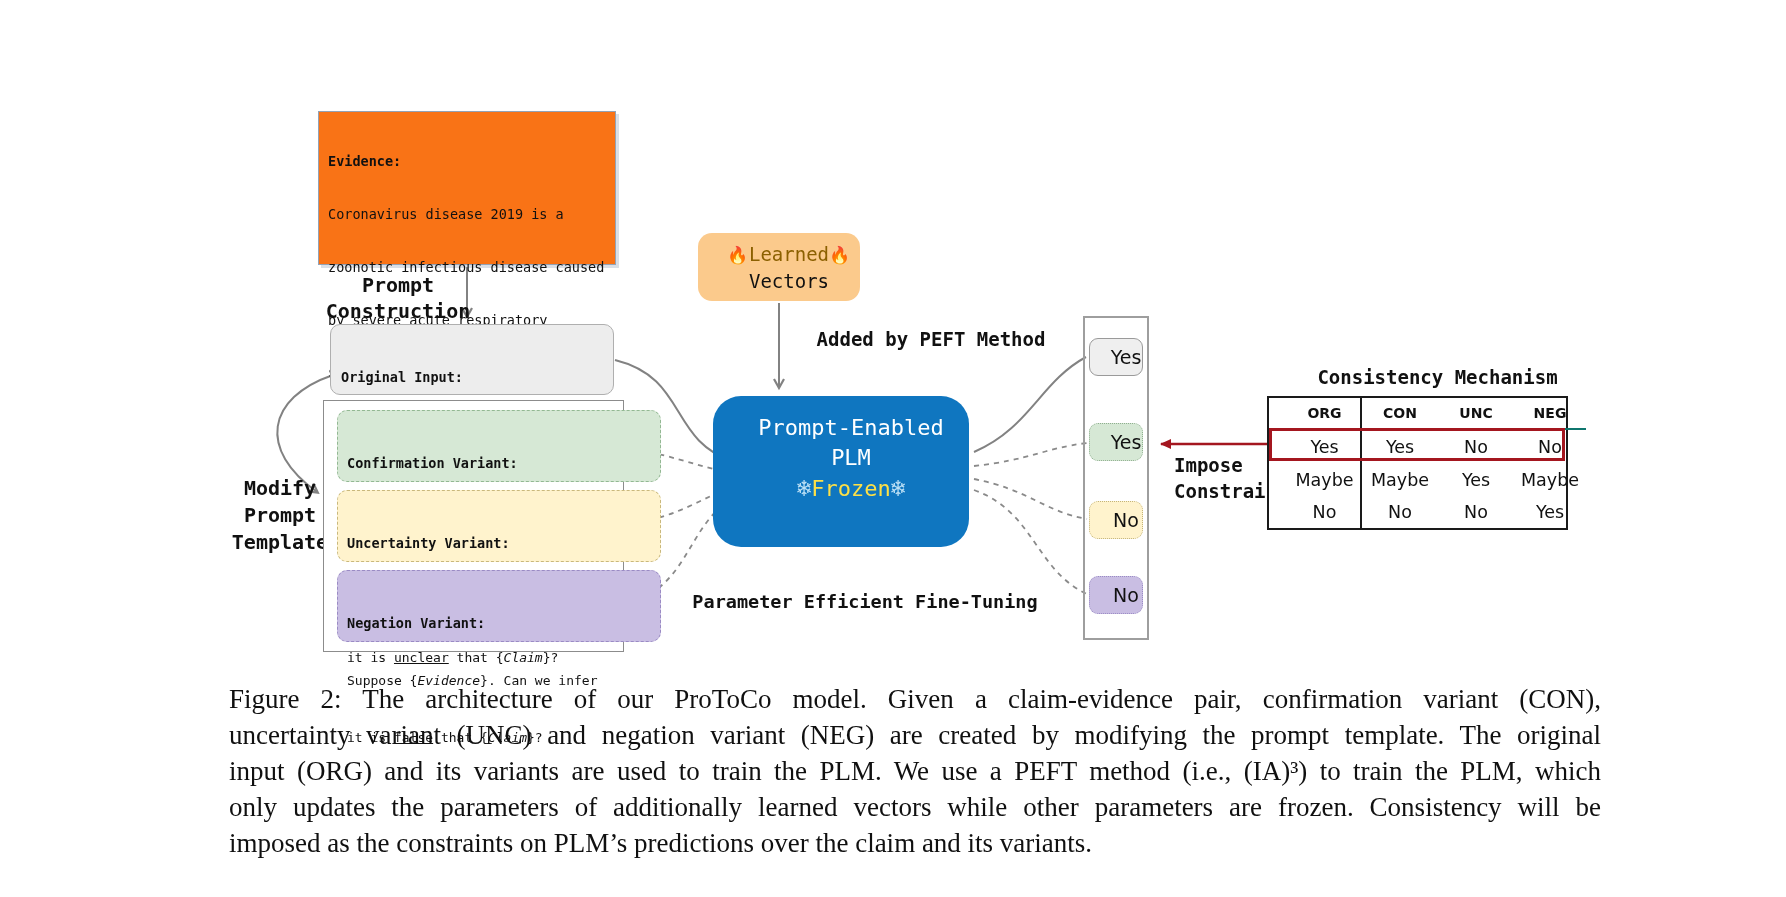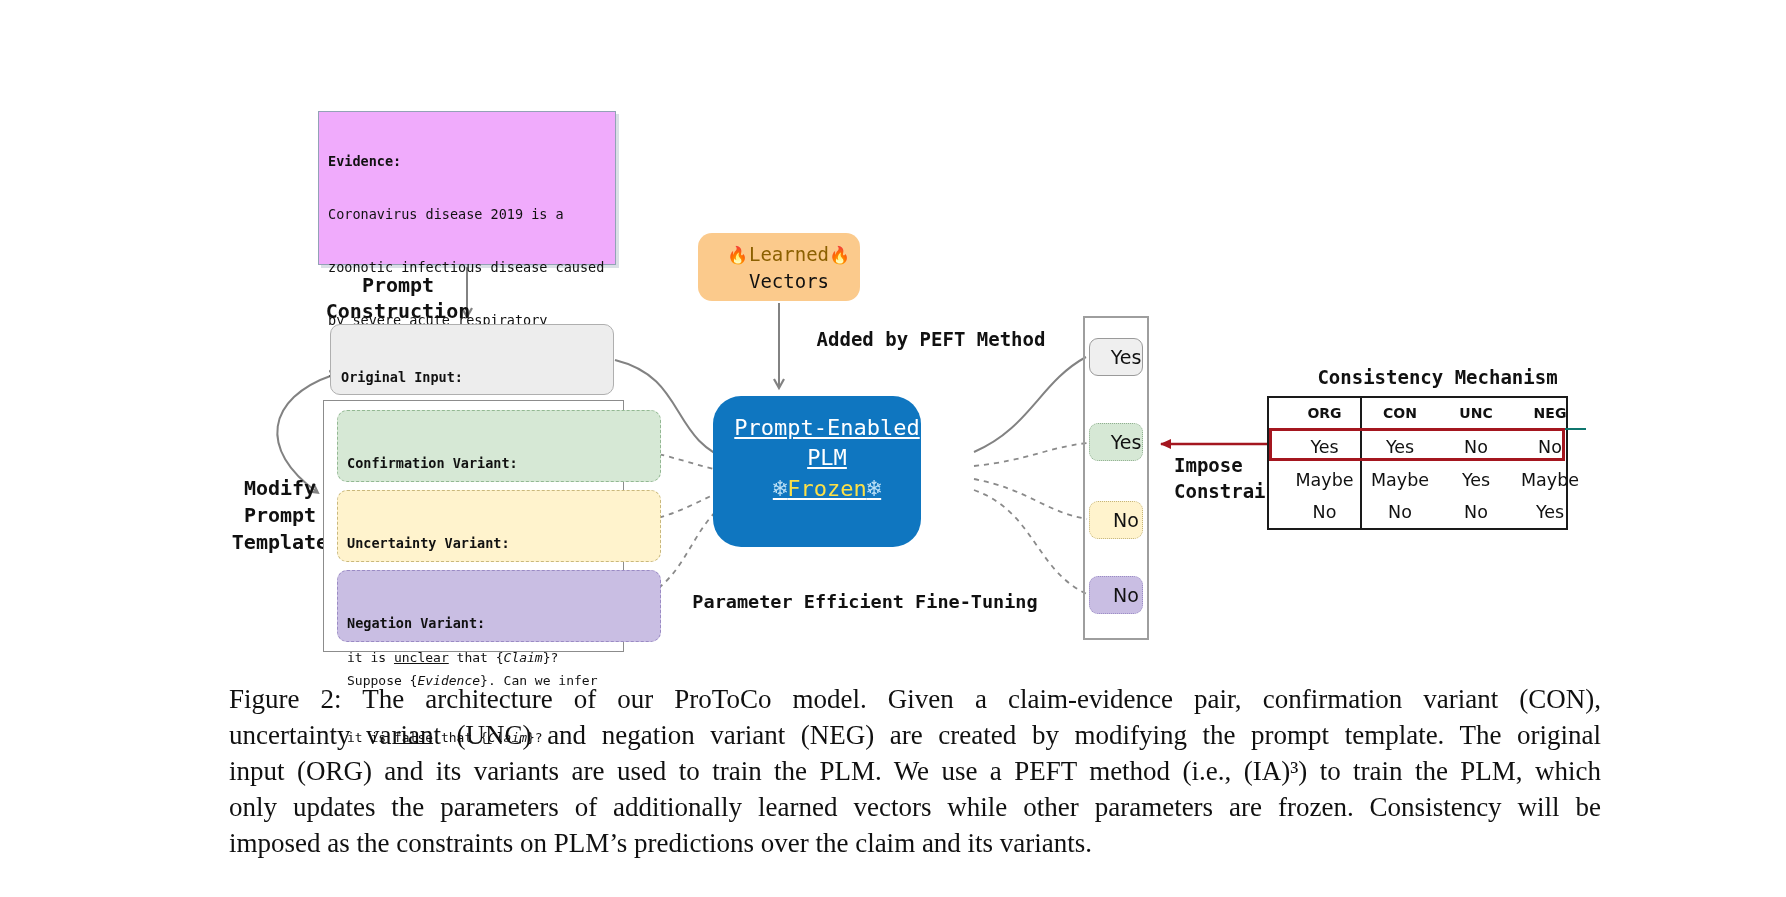--- a/index.html
+++ b/index.html
@@ -5,21 +5,21 @@
   html,body { margin:0; padding:0; background:#ffffff; }
   .canvas { position:relative; width:1786px; height:897px; background:#ffffff; overflow:hidden;
             font-family:"DejaVu Sans Mono", monospace; color:#111; }
   .abs { position:absolute;padding-left:20px; }
   svg.wires { position:absolute; left:0; top:0; z-index:1; }
   .layer { z-index:2; }
   .pre { white-space:pre; }
   .it { font-style:italic; }
   .kw { text-decoration:underline;margin-top:46px; }
 
-  .evidence-box { left:318px; top:111px; width:298px; height:154px; background:#f0abfc;
+  .evidence-box { left:318px; top:111px; width:298px; height:154px; background:#f97316;
     border:1px solid #93A2B6; box-shadow:3px 3px 0 rgba(150,162,182,.35);
     padding:6px 9px; font-size:13.5px; line-height:17.6px; box-sizing:border-box; }
 
   .lbl { font-weight:bold; color:#111; }
   .prompt-construction { left:288px; top:272px; width:180px; text-align:center; font-size:20px; line-height:26px; font-weight:bold; }
   .modify-label { left:196px; top:475px; width:128px; text-align:center; font-size:20px; line-height:27px; font-weight:bold; }
   .added-label { left:771px; top:328px; width:280px; text-align:center; font-size:19px; font-weight:bold; }
   .peft-caption { left:660px; top:591px; width:370px; text-align:center; font-size:18.5px; font-weight:bold; }
   .impose-label { left:1154px; top:452px; font-size:19px; line-height:26px; font-weight:bold; }
 
@@ -32,22 +32,22 @@
   .variant .t { font-size:13.5px; }
   .v-con { top:410px; background:#D6E8D5; border:1px dashed #93B893; }
   .v-unc { top:490px; background:#FFF3CD; border:1px dashed #C9B87C; }
   .v-neg { top:570px; background:#C9BEE3; border:1px dashed #9A8BC4; }
 
   .learned-box { left:698px; top:233px; width:162px; height:68px; background:#FBCA8C; border-radius:14px;
     text-align:center; padding-top:8px; font-size:19px; line-height:26px; box-sizing:border-box; }
   .learned-word { color:#8B6000; }
   .fire { font-size:17px; }
 
-  .plm-box { left:713px; top:396px; width:208px; height:151px; background:#0F76C0; border-radius:28px;
-    text-align:center; color:#fff; font-size:22px; line-height:30px; padding-top:17px; box-sizing:border-box;text-decoration:underline; }
+  .plm-box { left:713px; top:396px; width:256px; height:151px; background:#0F76C0; border-radius:28px;
+    text-align:center; color:#fff; font-size:22px; line-height:30px; padding-top:17px; box-sizing:border-box; }
   .frozen-word { color:#fde047; }
   .snow { color:#BCE0F5; font-size:24px; }
 
   .out-frame { left:1083px; top:316px; width:66px; height:324px; border:2px solid #9E9E9E; background:transparent; box-sizing:border-box; }
   .out-box { left:1089px; width:54px; height:38px; border-radius:9px; text-align:center; line-height:36px;
     font-family:"DejaVu Sans", sans-serif; font-size:19px; box-sizing:border-box; z-index:2; }
   .o-org { top:338px; background:#EFEFEF; border:1.3px solid #9A9A9A; }
   .o-con { top:423px; background:#D6E8D5; border:1.3px dotted #8FAF8F; }
   .o-unc { top:501px; background:#FFF3CD; border:1.3px dotted #C4B478; }
   .o-neg { top:576px; background:#C9BEE3; border:1.3px dotted #9A8BC4; }

